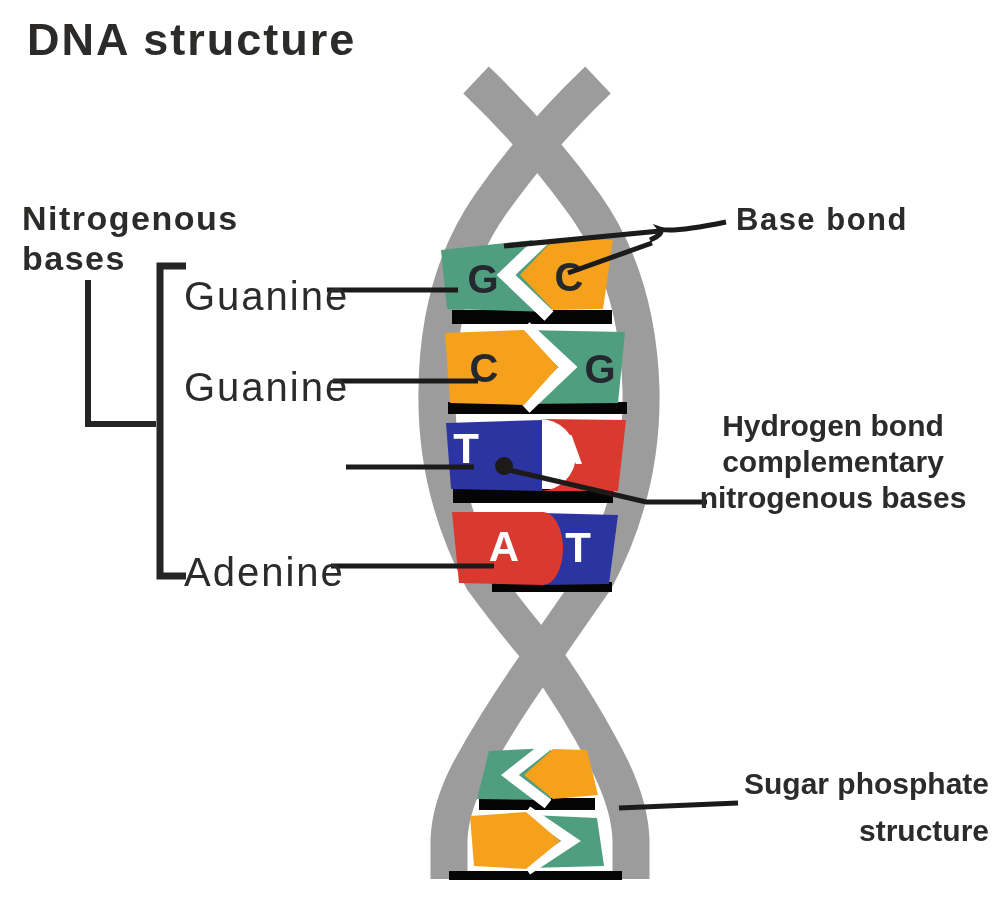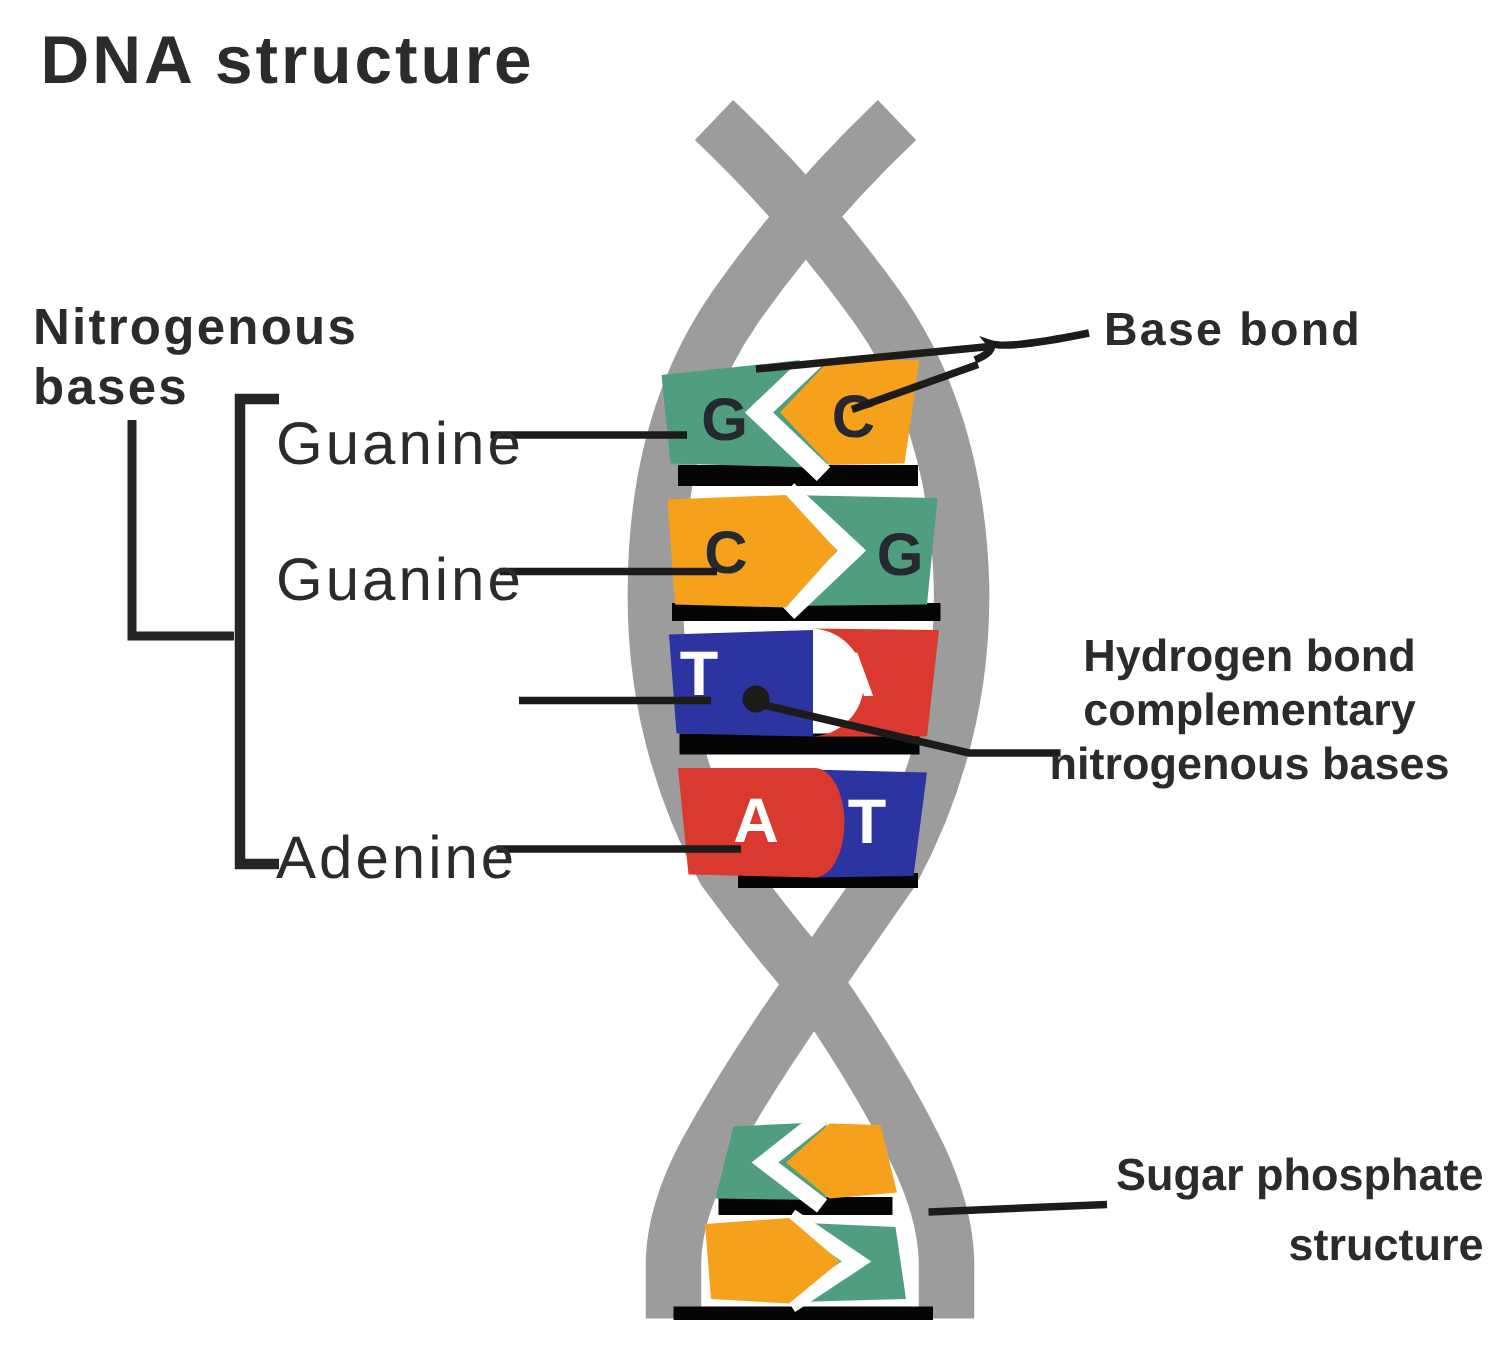--- a/index.html
+++ b/index.html
@@ -8,21 +8,21 @@
   svg{position:absolute;left:0;top:0;}
   .lbl{position:absolute;color:#2c2b2a;}
   #title{left:27px;top:14px;font-size:45px;font-weight:800;letter-spacing:2px;}
   #nitro{left:22px;top:198px;width:272px;font-size:34px;font-weight:700;line-height:40px;letter-spacing:1.5px;}
   .base-lbl{left:184px;font-size:40px;font-weight:400;letter-spacing:2px;}
   #guanine{top:274px;}
   #cytosine{top:365px;}
   #thymine{top:451px;}
   #adenine{top:550px;}
   #basepair{left:736px;top:202px;font-size:31px;font-weight:700;letter-spacing:1.5px;}
-  #hydro{left:686px;top:420px;width:294px;text-align:center;font-size:30px;font-weight:600;line-height:36px;}
+  #hydro{left:686px;top:408px;width:294px;text-align:center;font-size:30px;font-weight:600;line-height:36px;}
   #backbone{left:695px;top:760px;width:294px;text-align:right;font-size:30px;font-weight:600;line-height:47px;}
   .svg-letter{font-family:"Liberation Sans",sans-serif;font-weight:800;}
 </style>
 </head>
 <body>
 
 <div id="canvas">
 
   <svg width="1000" height="899" viewBox="0 0 1000 899">
 

